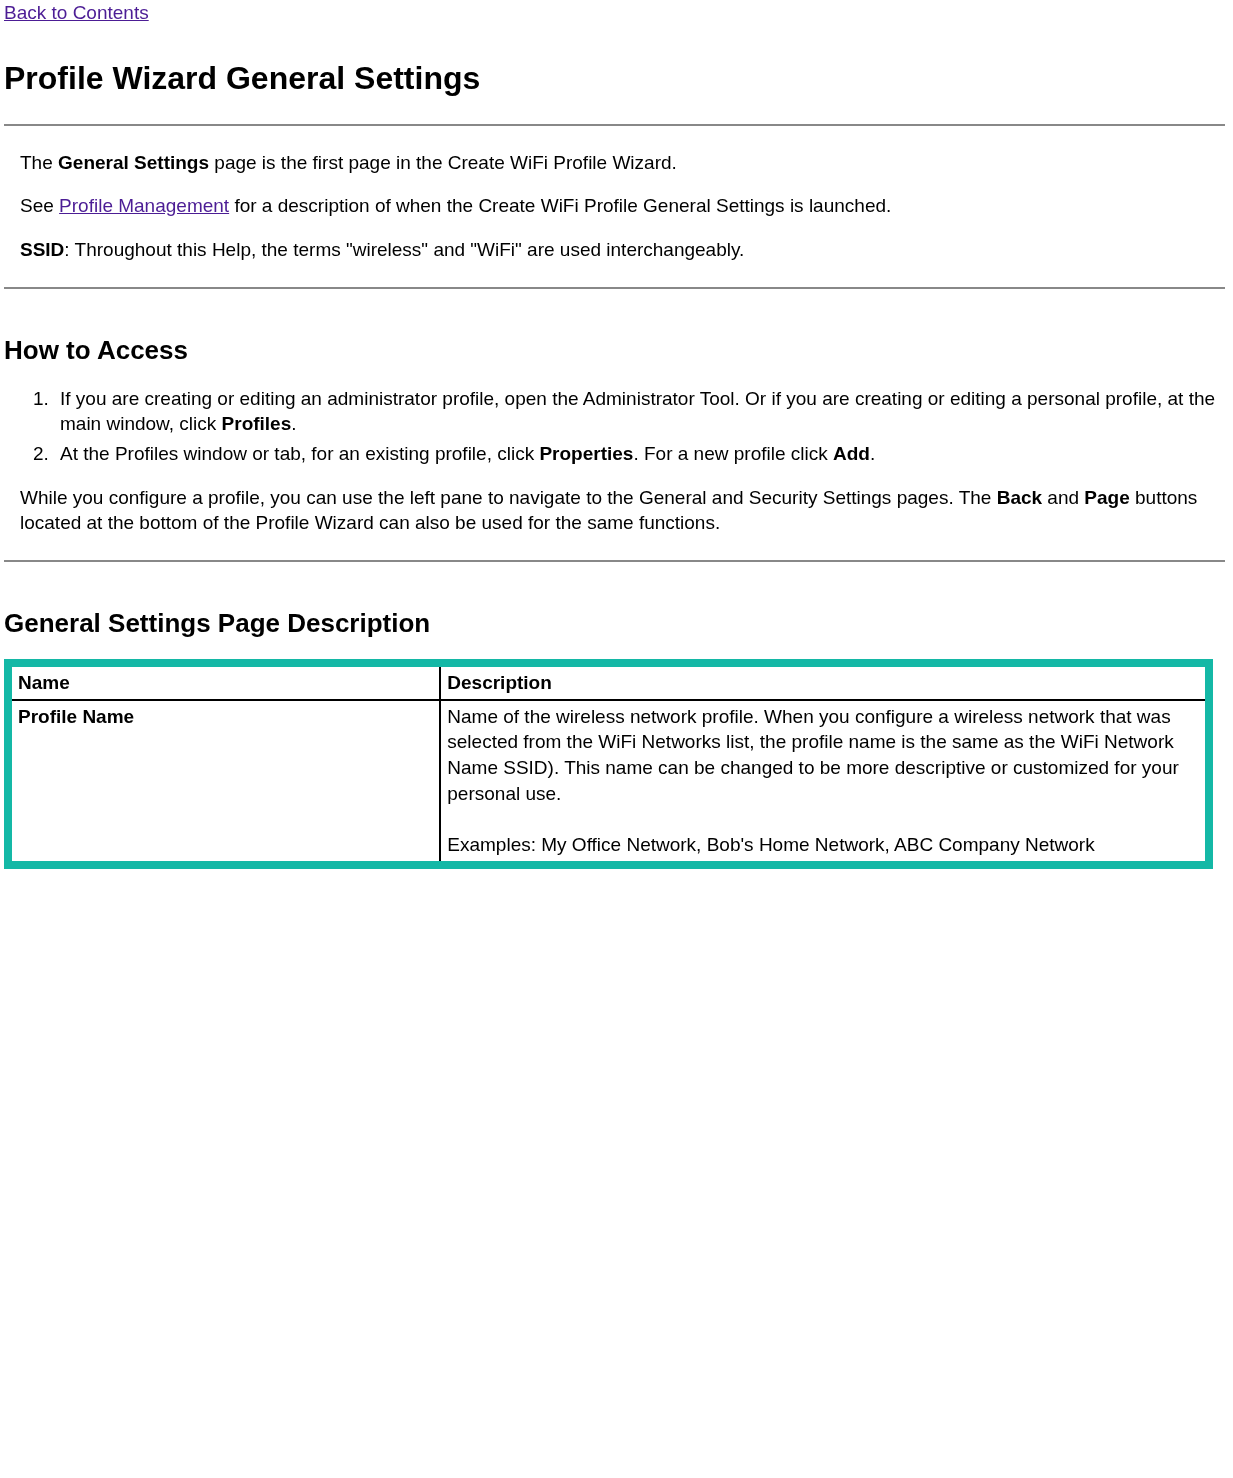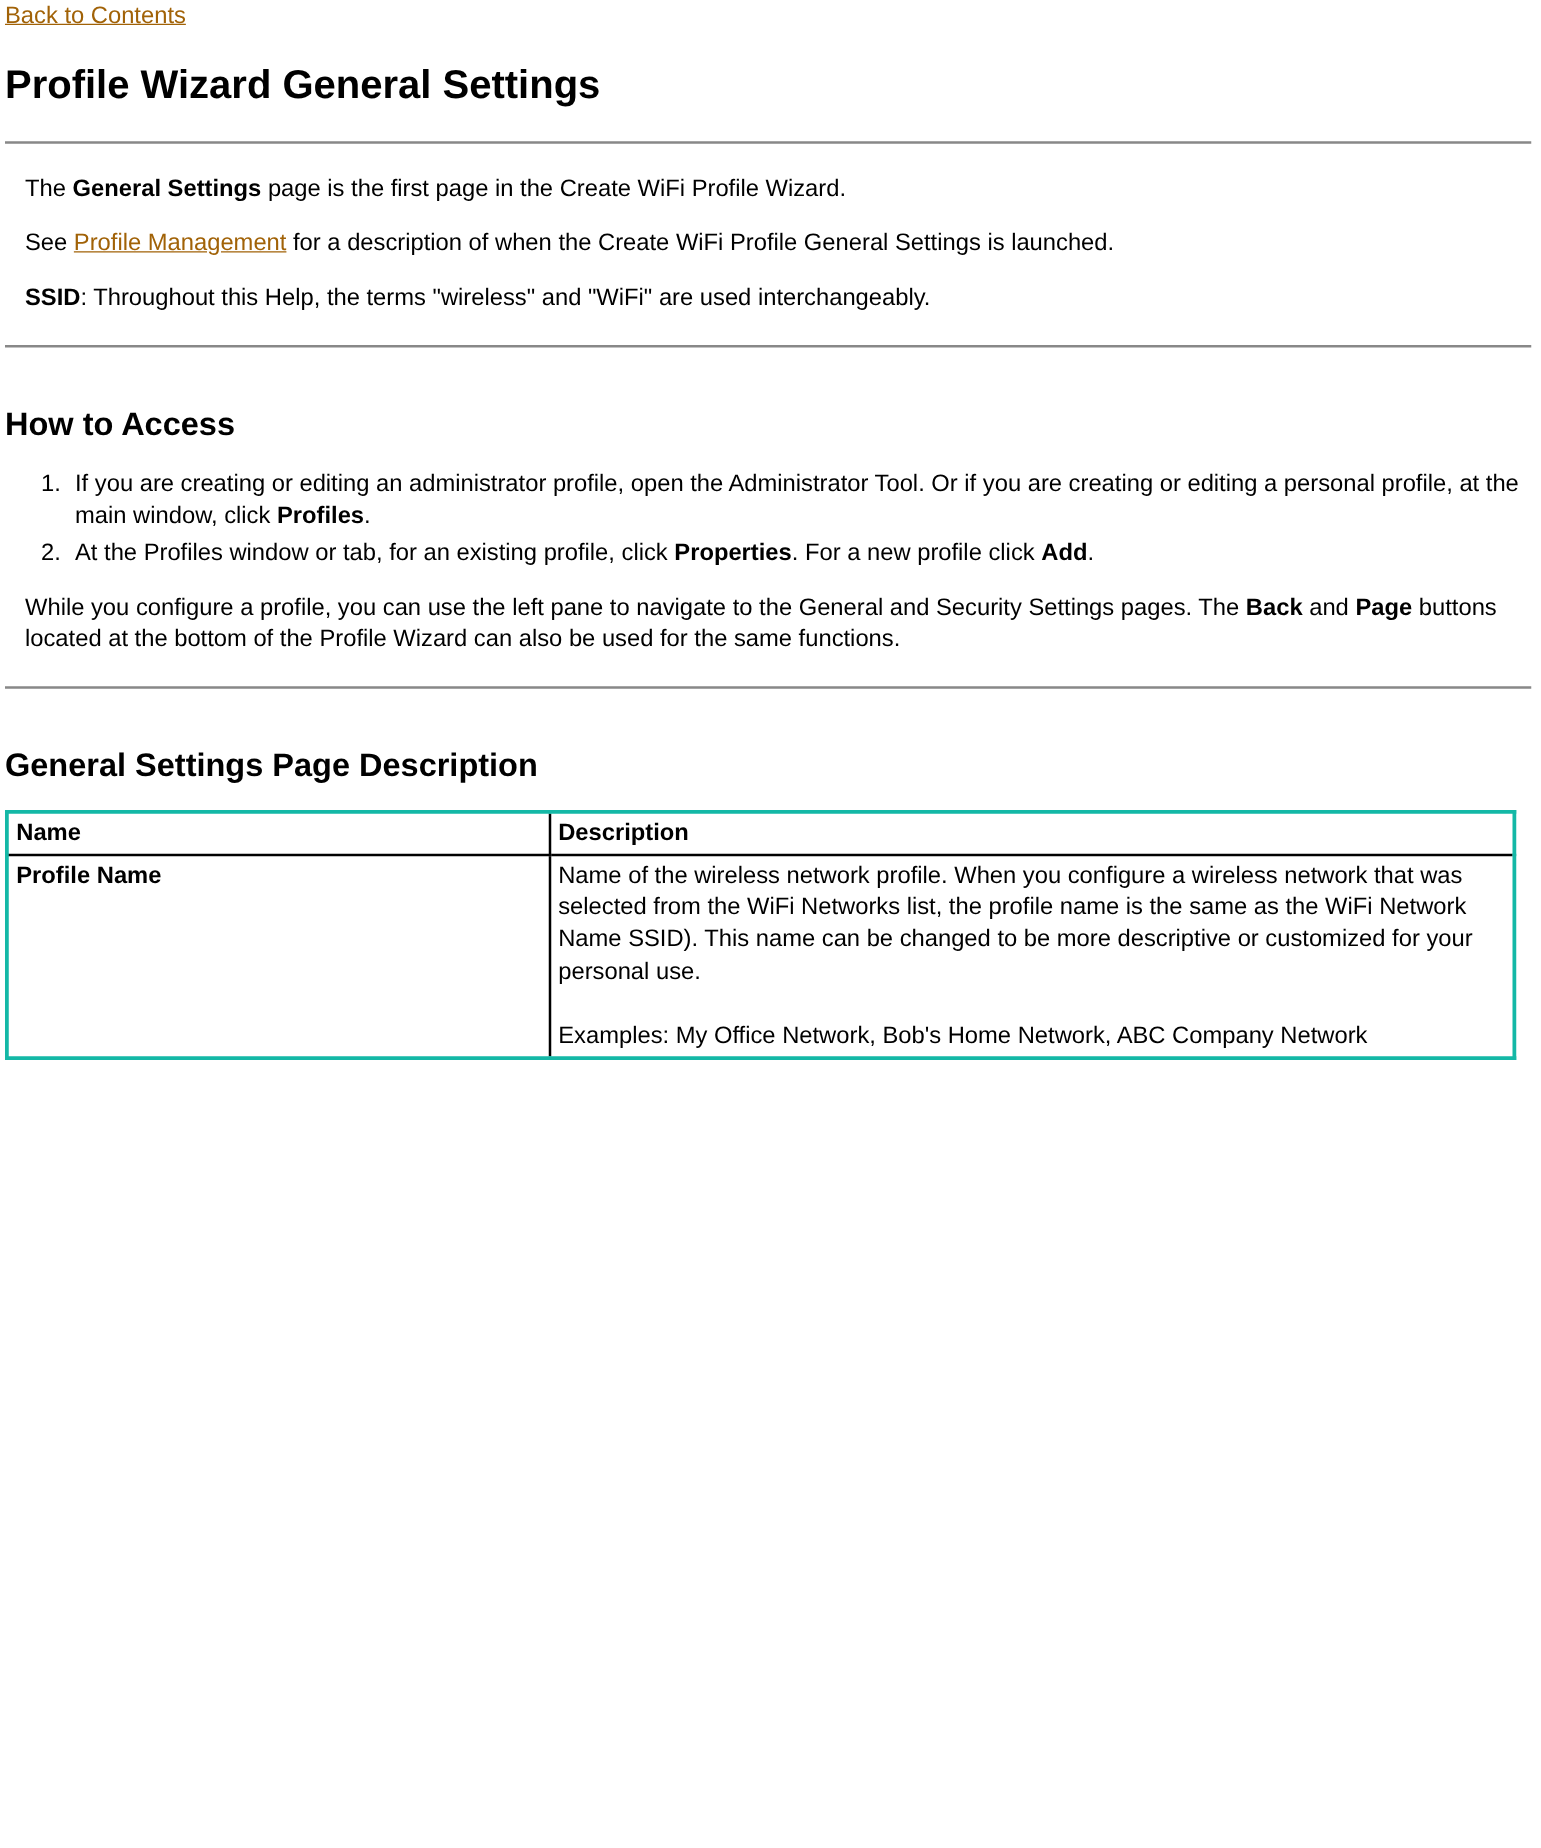--- a/index.html
+++ b/index.html
@@ -5,27 +5,27 @@
   body {
     font-family: Verdana, Geneva, sans-serif;
     font-size: 19px;
     color: #000;
     background: #fff;
     margin: 0;
     padding: 0 8px 40px 4px;
     line-height: 1.35;
   }
   a {
-    color: #a16207;
+    color: #4c1d95;
     text-decoration: underline;
   }
   h1 {
     font-size: 32px;
     font-weight: bold;
-    margin: 20px 0 24px 0;
+    margin: 31px 0 24px 0;
   }
   h2 {
     font-size: 26px;
     font-weight: bold;
     margin: 44px 0 18px 0;
   }
   hr {
     border: none;
     border-top: 2px solid #888;
     margin: 24px 0;
@@ -38,21 +38,21 @@
     padding-left: 46px;
   }
   ol li {
     margin: 4px;
     padding-left: 6px;
   }
   table.desc {
     border-collapse: collapse;
     width: 99%;
     margin-top: 16px;
-    border: 3px solid #14b8a6;
+    border: 8px solid #14b8a6;
   }
   table.desc th, table.desc td {
     border: 2px solid #000;
     padding: 3px 6px;
     text-align: left;
     vertical-align: top;
     font-size: 19px;
   }
   table.desc th {
     font-weight: bold;

